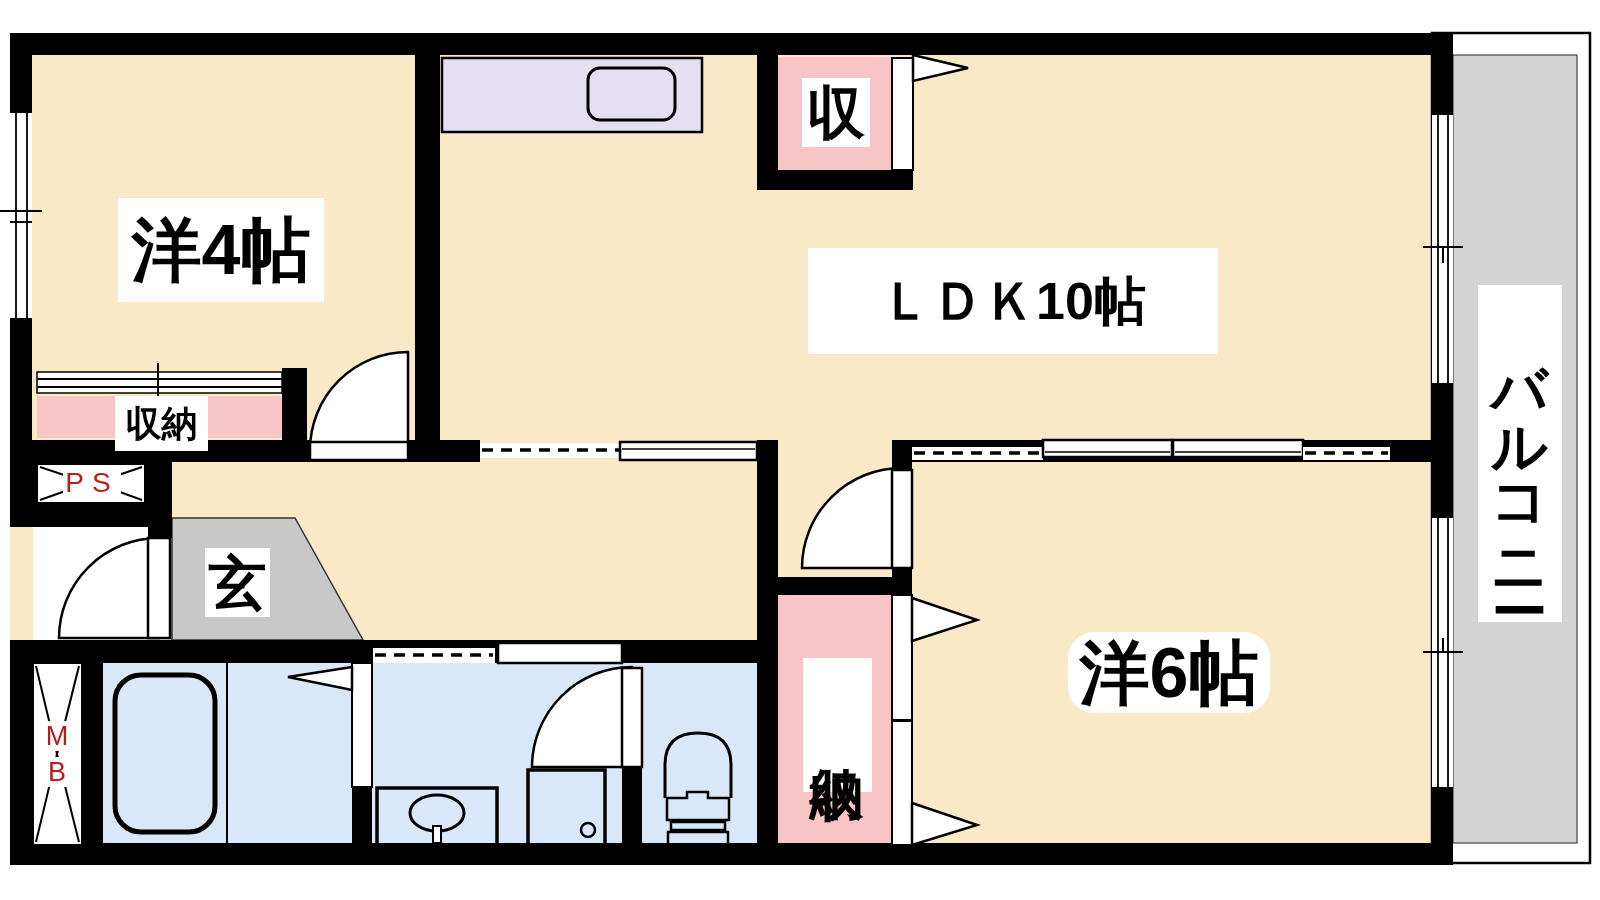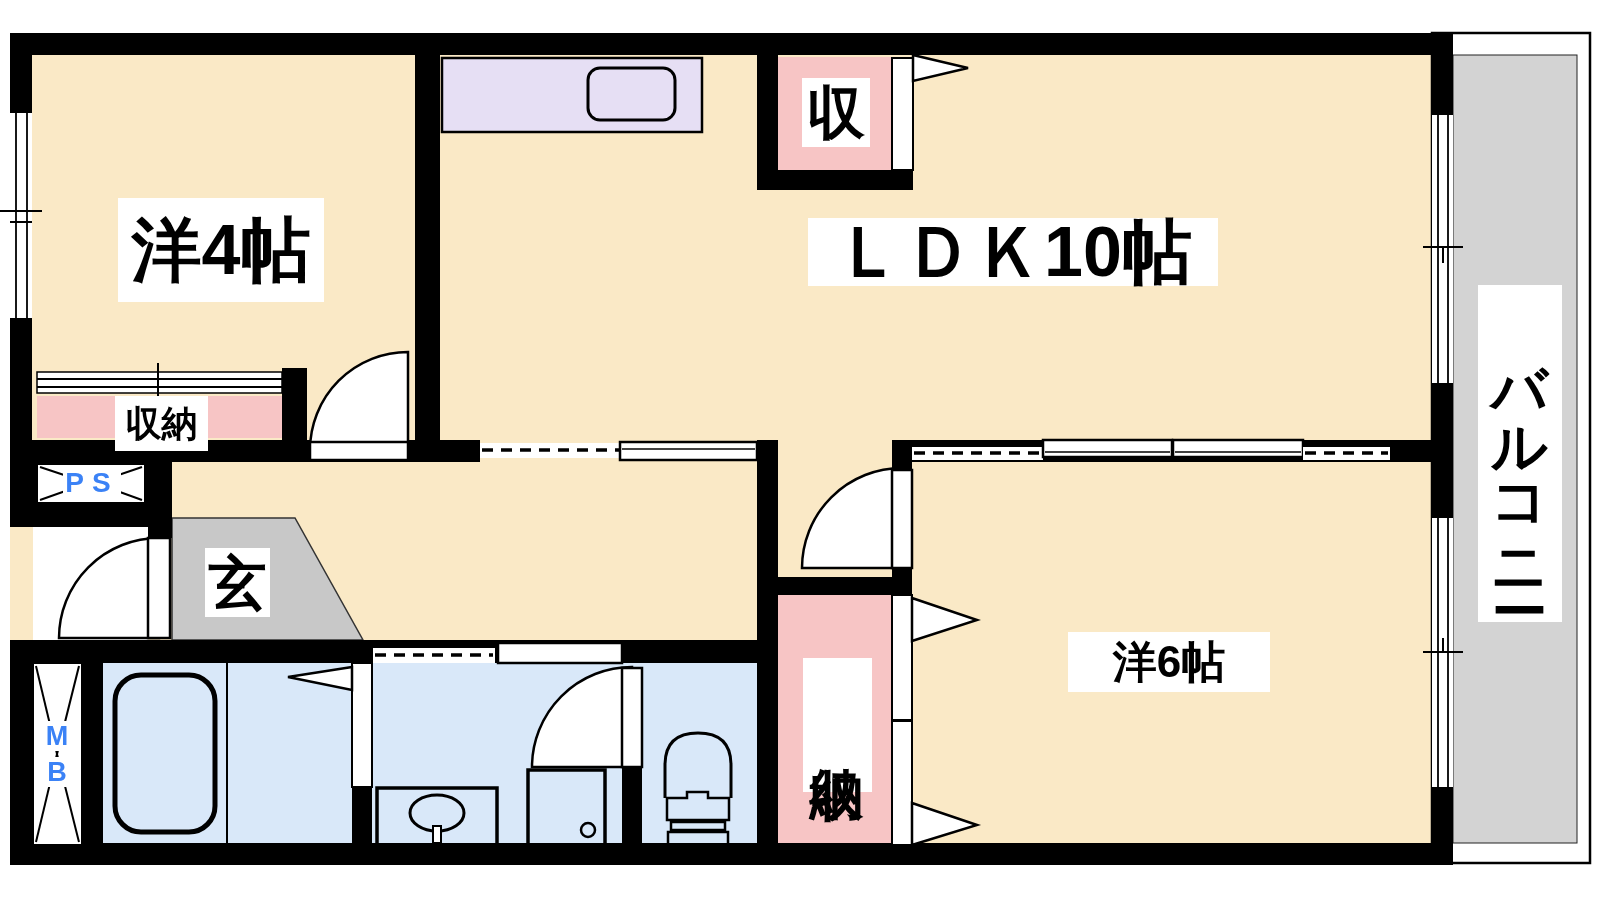--- a/index.html
+++ b/index.html
@@ -2,21 +2,21 @@
 <html style="--cream: #FAE9C6; --pink: #F7C5C5; --blue: #D9E8F9; --purple: #E6DFF4; --genkan: #C8C8C8; --balcony: #D3D3D3;"><head>
 <meta charset="utf-8">
 <style>
   html,body{margin:0;padding:0;background:#fff;}
   #page{position:relative;width:1600px;height:900px;background:#fff;overflow:hidden;
         font-family:"Liberation Sans","DejaVu Sans",sans-serif;}
   #page svg{position:absolute;left:0;top:0;}
   .lbl{position:absolute;display:flex;align-items:center;justify-content:center;
        background:#fff;color:#000;font-weight:700;line-height:1;white-space:nowrap;}
   .lbl.vert{writing-mode:vertical-rl;text-orientation:mixed;}
-  .tag{position:absolute;color:#3b82f6;font-weight:700;}
+  .tag{position:absolute;color:#b91c1c;font-weight:400;}
 </style>
 </head>
 <body>
 
 <div id="page">
 <svg width="1600" height="900" viewBox="0 0 1600 900">
 
   <g>
     <rect x="10" y="33" width="1443" height="832" style="fill:var(--cream)"></rect>
 
@@ -186,22 +186,22 @@
     <g>
       <path d="M 665,798 L 665,765 Q 665,733 698,733 Q 731,733 731,765 L 731,798" stroke-width="3"></path>
       <path d="M 667,820 L 667,798 L 687,798 L 687,792 L 708,792 L 708,798 L 729,798 L 729,820 Z" stroke-width="2.5"></path>
       <rect x="671" y="822" width="54" height="8" stroke-width="2.5"></rect>
       <rect x="668" y="832" width="60" height="13" stroke-width="2.5"></rect>
     </g>
   </g>
 </svg>
 
   <div class="lbl" style="left:118px;top:198px;width:206px;height:104px;font-size:70px;">洋4帖</div>
-  <div class="lbl" style="left:808px;top:218px;width:410px;height:68px;font-size:70px;">ＬＤＫ10帖</div>
-  <div class="lbl" style="left:1068px;top:632px;width:202px;height:60px;font-size:44px;">洋6帖</div>
+  <div class="lbl" style="left:808px;top:248px;width:410px;height:106px;font-size:52px;">ＬＤＫ10帖</div>
+  <div class="lbl" style="left:1068px;top:632px;width:202px;height:81px;font-size:70px;border-radius:26px;">洋6帖</div>
   <div class="lbl" style="left:115px;top:396px;width:93px;height:55px;font-size:36px;">収納</div>
   <div class="lbl" style="left:802px;top:78px;width:68px;height:69px;font-size:58px;">収</div>
   <div class="lbl vert" style="left:803px;top:658px;width:69px;height:134px;font-size:54px;">収納</div>
   <div class="lbl" style="left:205px;top:548px;width:65px;height:69px;font-size:58px;">玄</div>
   <div class="lbl vert" style="left:1478px;top:285px;width:84px;height:337px;font-size:56px;font-weight:700;">バルコニー</div>
   <div class="tag" style="left:60px;top:468px;width:64px;height:30px;font-size:28px;letter-spacing:8px;text-align:center;line-height:30px;"><span style="background:#fff;padding:0 2px;">PS</span></div>
   <div class="tag" style="left:38px;top:718px;width:38px;font-size:27px;text-align:center;line-height:36px;">
     <div><span style="background:#fff;padding:0 3px;">M</span></div>
     <div><span style="background:#fff;padding:0 3px;">B</span></div>
   </div>

